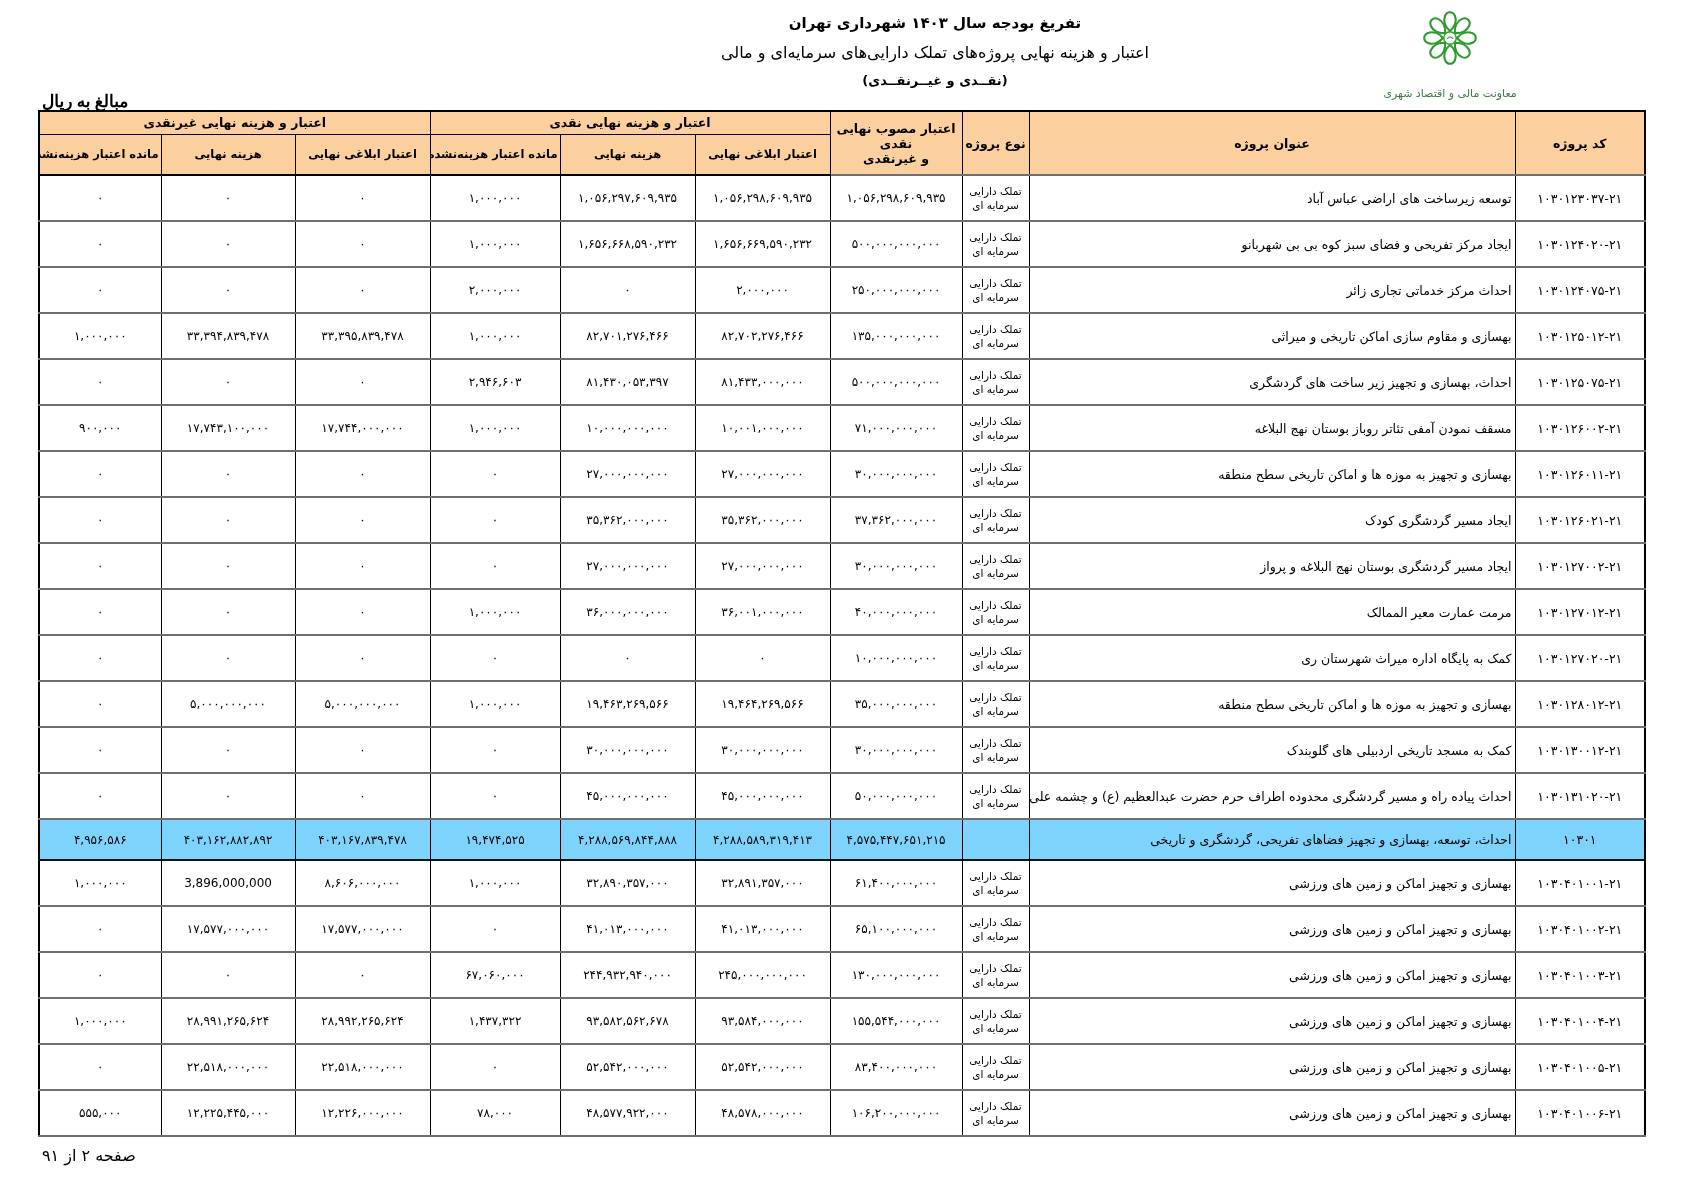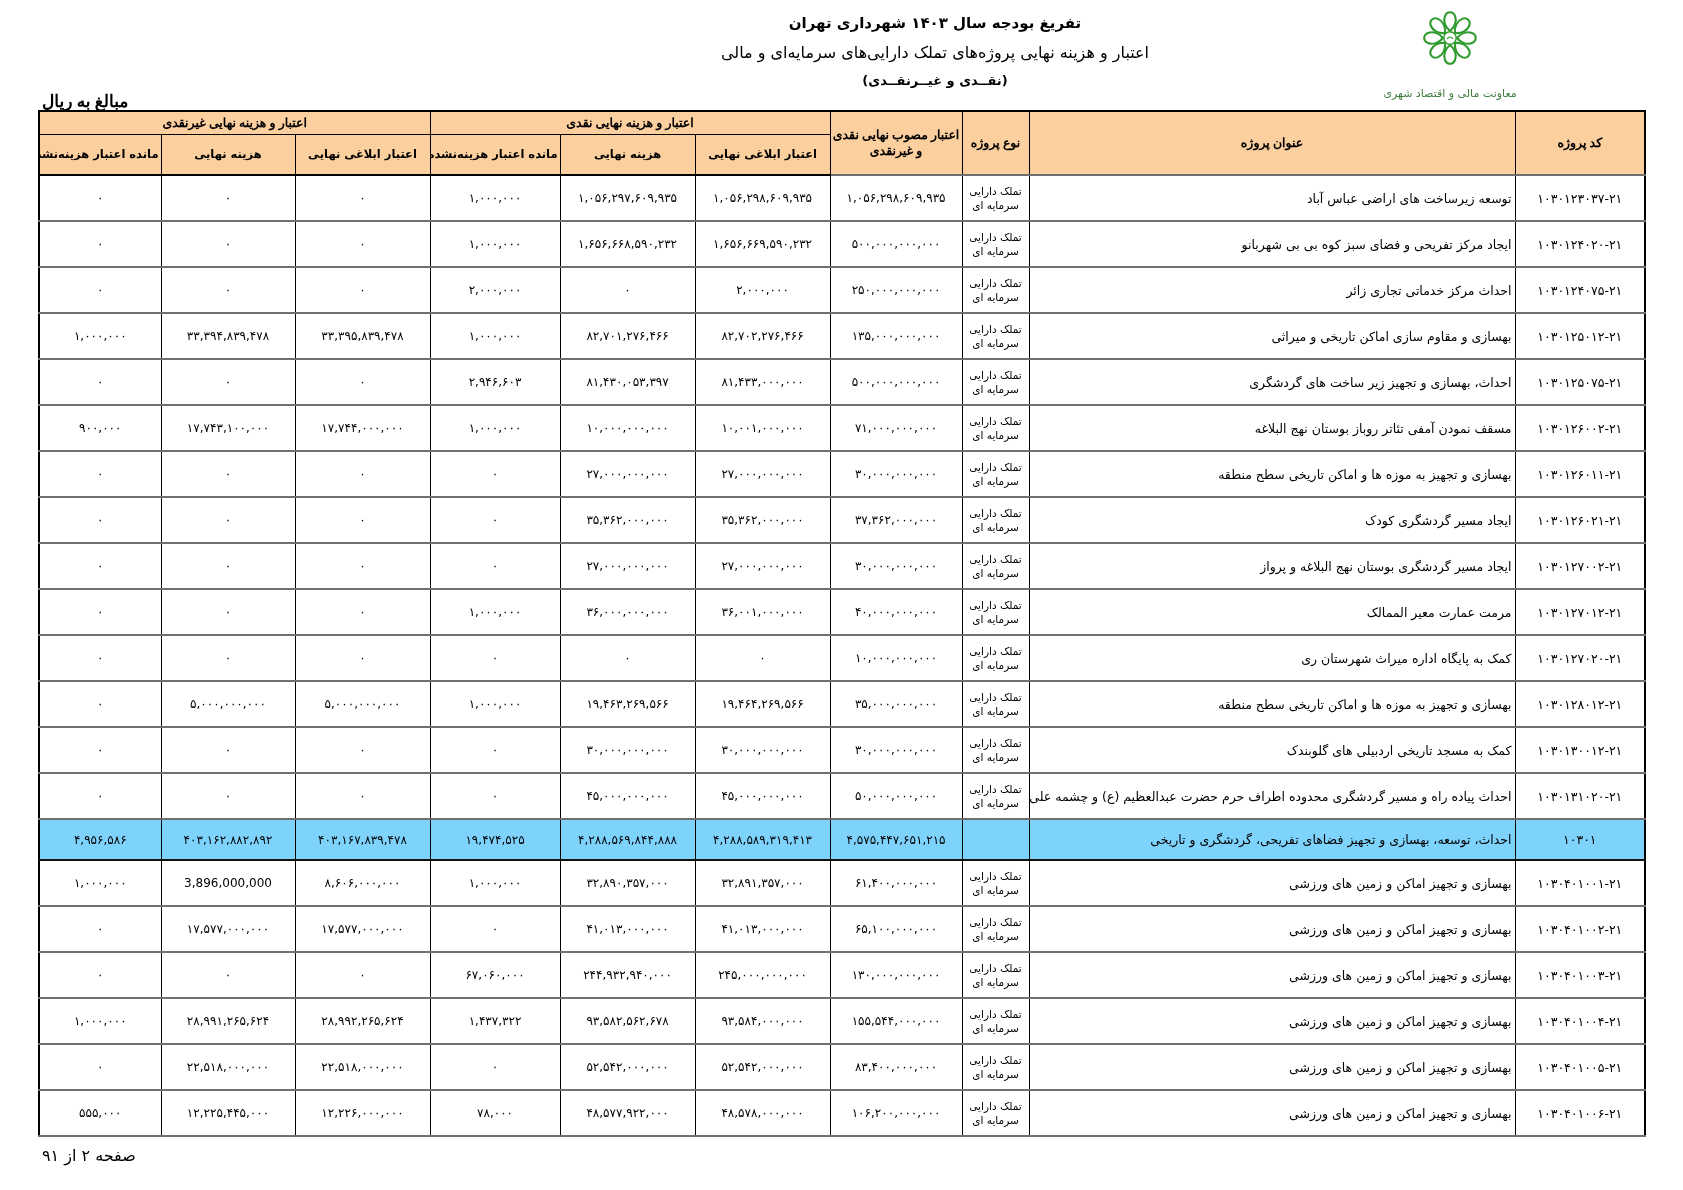--- a/index.html
+++ b/index.html
@@ -43,21 +43,21 @@
     table-layout:fixed;
     border:2.5px solid #000;
   }
   thead th {
     background:#fccf9e;
     border:1.5px solid #000;
     font-size:12px; font-weight:bold;
     padding:1px 2px;
     vertical-align:middle;
   }
-  thead tr.group-row th { height:23px; font-size:12.5px;font-family:Liberation Serif, serif; }
+  thead tr.group-row th { height:23px; font-size:12.5px; }
   thead tr.sub-row th { height:41px; font-size:11.5px; white-space:nowrap; overflow:hidden; }
   thead th.span-both { font-size:12px; }
   thead tr:last-child th { border-bottom:2.6px solid #000; }
 
   tbody td {
     border-left:1px solid #000; border-right:1px solid #000;
     border-top:2px solid #6f6f6f; border-bottom:2px solid #6f6f6f;
     height:41px;
     font-size:12px;
     padding:0 4px;

